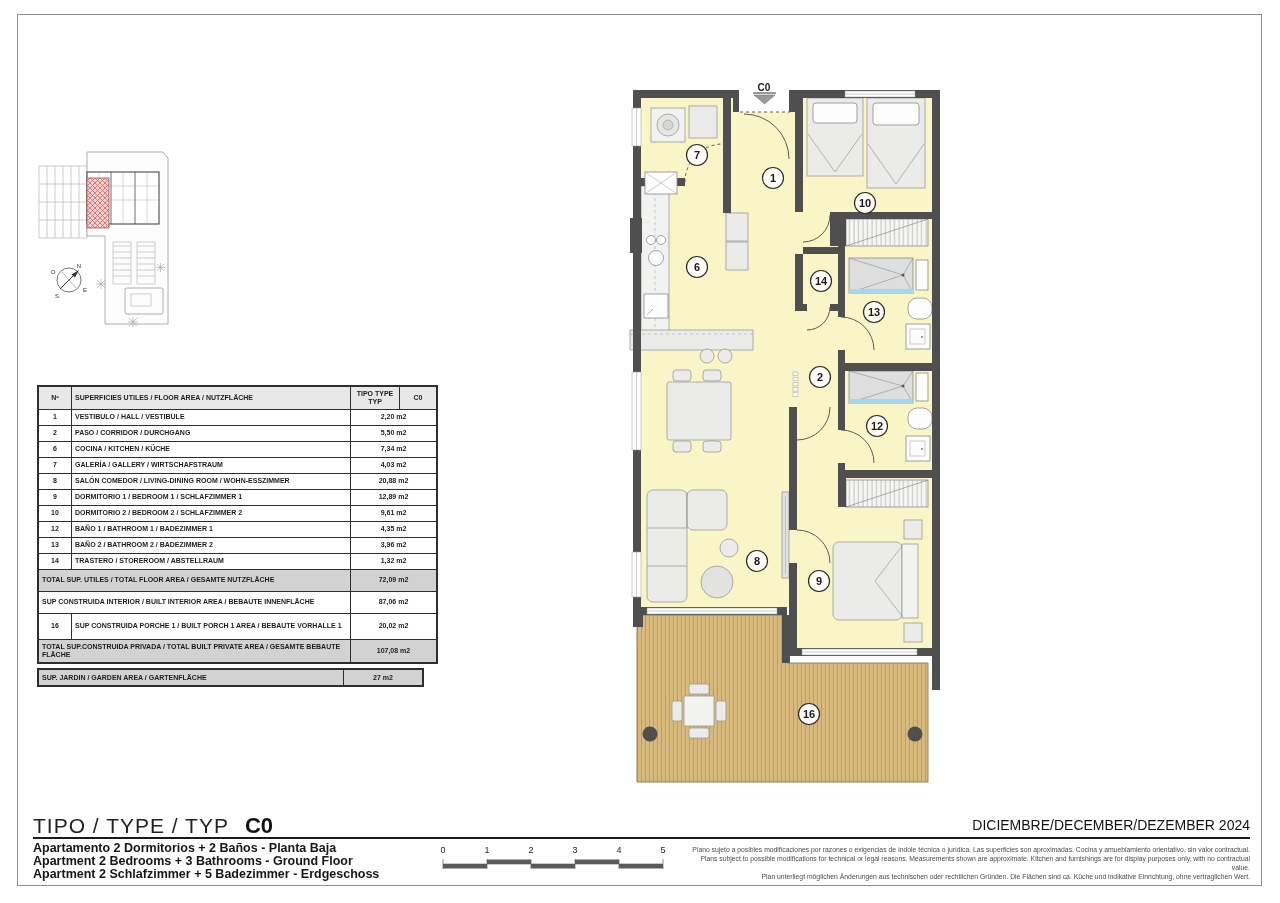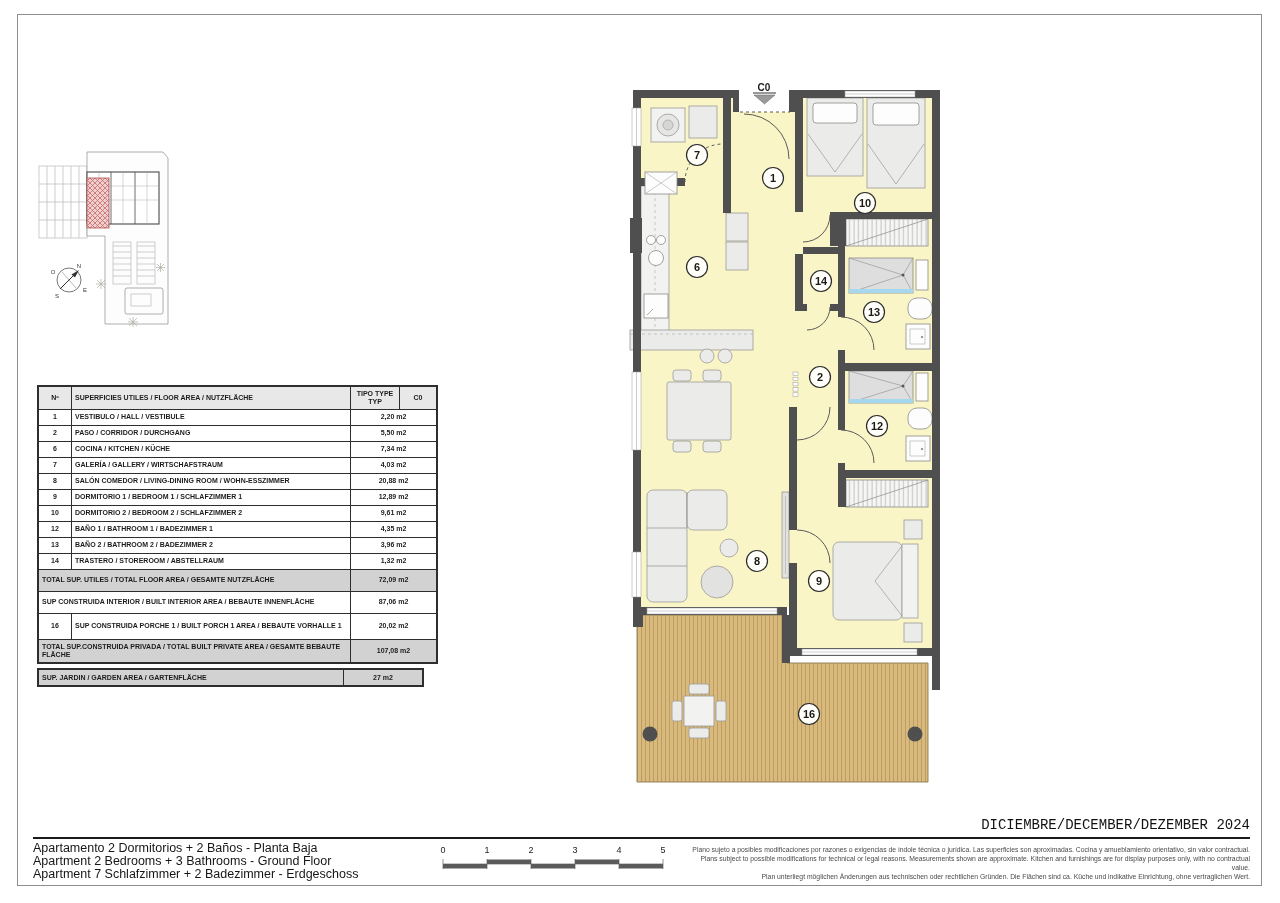--- a/index.html
+++ b/index.html
@@ -23,22 +23,22 @@
   tr.whitetotal{height:22px;}
   tr.porch{height:26px;}
   tr.privada{height:24px;background:var(--table-gray);}
   table.garden{margin-top:4px;border:2px solid #2e2e2e;}
   tr.garden{height:17px;background:var(--table-gray);}
 
   
   .rule{position:absolute;left:33px;top:837px;width:1217px;border-top:2px solid #1a1a1a;}
   .title-left{position:absolute;left:33px;top:813px;font-size:21px;letter-spacing:1px;color:#222;}
   .title-code{font-weight:bold;font-size:22px;margin-left:16px;letter-spacing:0;color:#111;}
-  .date-line{position:absolute;right:30px;top:817px;font-size:14px;color:#111;font-family:Liberation Mono, monospace;}
-  .subtitles{position:absolute;left:33px;top:842px;font-size:12.5px;font-weight:normal;line-height:12.8px;color:#161616;}
+  .date-line{position:absolute;right:30px;top:817px;font-size:14px;color:#111;}
+  .subtitles{position:absolute;left:33px;top:842px;font-size:12.5px;font-weight:bold;line-height:12.8px;color:#161616;}
   .disclaimer{position:absolute;right:30px;top:845px;width:560px;text-align:right;font-size:6.8px;line-height:9px;color:#4a4a4a;}
 
   
   .wall{fill:var(--wall);}
   .furn{fill:var(--furniture);stroke:var(--line);stroke-width:.8;}
   .furn2{fill:#f2f2f0;stroke:var(--line);stroke-width:.8;}
   .fix{fill:#fdfdfd;stroke:#8a8a8a;stroke-width:.8;}
   .ln{stroke:var(--line);fill:none;stroke-width:.8;}
   .thin{stroke:#aaaaaa;fill:none;stroke-width:.6;}
   .door{stroke:#5a5a5a;fill:none;stroke-width:1;}
@@ -459,25 +459,28 @@
         <circle r="10.5"></circle>
         <text y="4">9</text>
       </g>
     <g class="lbl" transform="translate(182,632)">
         <circle r="10.5"></circle>
         <text y="4">16</text>
       </g>
   </svg>
 
   <div class="rule"></div>
+  <div class="title-left">
+    <span>TIPO / TYPE / TYP</span><span class="title-code">C0</span>
+  </div>
   <div class="date-line">DICIEMBRE/DECEMBER/DEZEMBER 2024</div>
   <div class="subtitles">
     <div>Apartamento 2 Dormitorios + 2 Baños - Planta Baja</div>
     <div>Apartment 2 Bedrooms + 3 Bathrooms - Ground Floor</div>
-    <div>Apartment 7 Schlafzimmer + 2 Badezimmer - Erdgeschoss</div>
+    <div>Apartment 2 Schlafzimmer + 5 Badezimmer - Erdgeschoss</div>
   </div>
 
   <svg style="position:absolute;left:433px;top:843px;" width="240" height="32" viewBox="0 0 240 32">
     <line x1="10" y1="21" x2="230" y2="21" class="sb-ln"></line>
     <g class="sb-ln">
       <line x1="10" y1="16" x2="10" y2="26"></line>
         <line x1="54" y1="16" x2="54" y2="26"></line>
       <line x1="98" y1="16" x2="98" y2="26"></line>
         <line x1="142" y1="16" x2="142" y2="26"></line>
       <line x1="186" y1="16" x2="186" y2="26"></line>

